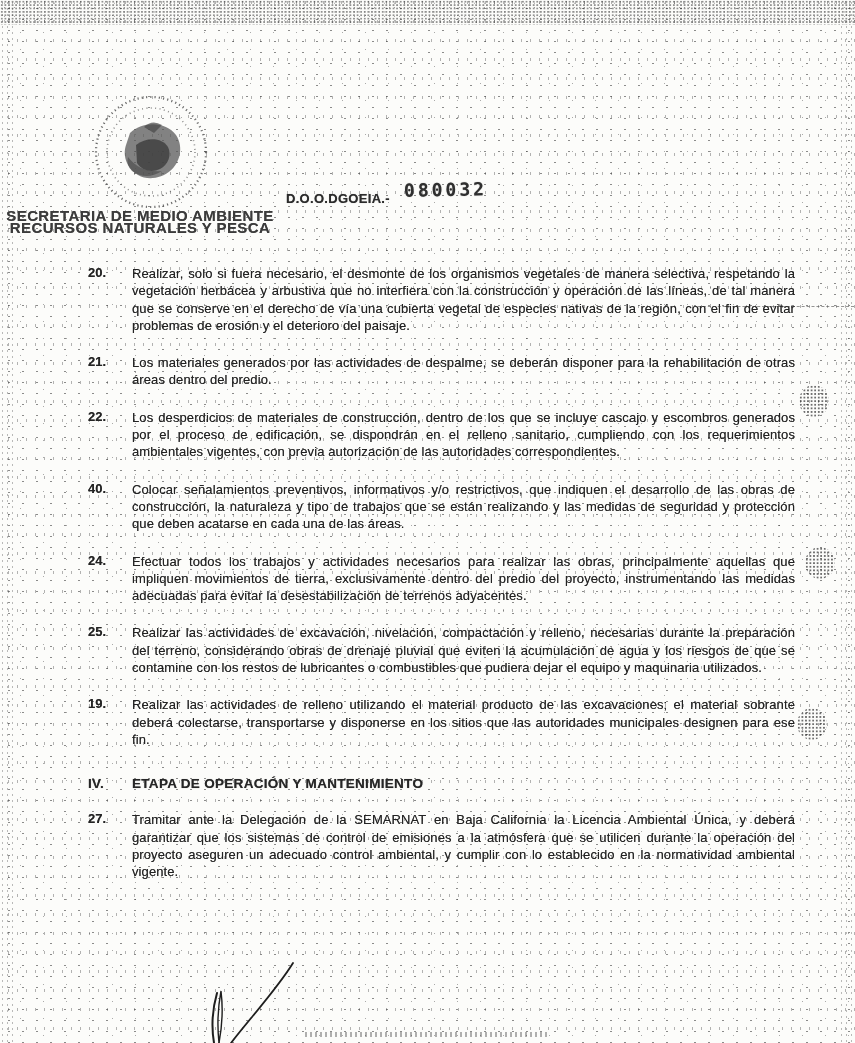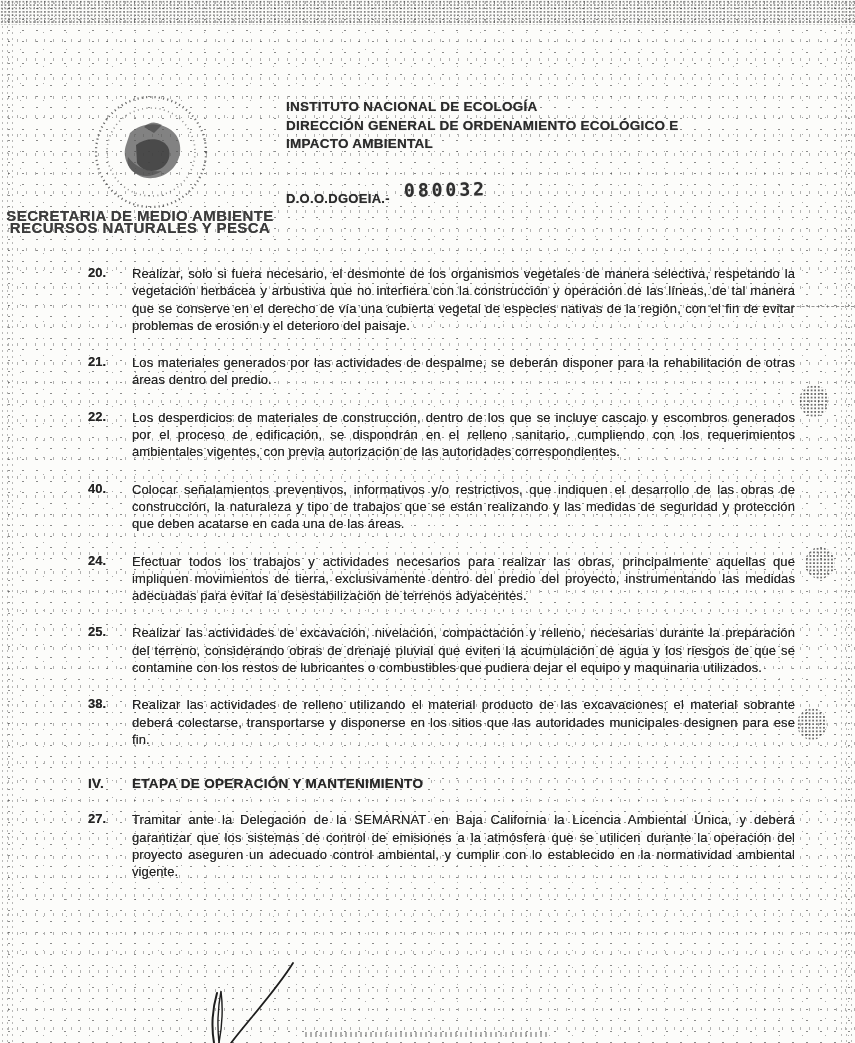--- a/index.html
+++ b/index.html
@@ -122,25 +122,20 @@
       <path d="M44,52 C54,44 70,44 76,54 C80,62 76,72 68,76 C60,80 50,78 45,70 Z" fill="#3c3c3c" opacity=".8"></path>
       <path d="M36,64 q12,16 34,14 q-16,10 -30,0 q-6,-6 -4,-14z" fill="#4e4e4e" opacity=".7"></path>
       <path d="M52,34 q8,-8 18,-2 l-8,8z" fill="#474747" opacity=".7"></path>
     </svg>
   </div>
   <div class="seal-caption">
     <div>SECRETARIA DE MEDIO AMBIENTE</div>
     <div>RECURSOS NATURALES Y PESCA</div>
   </div>
 
-  <div class="org-block">
-    <div>INSTITUTO NACIONAL DE ECOLOGÍA</div>
-    <div>DIRECCIÓN GENERAL DE ORDENAMIENTO ECOLÓGICO E</div>
-    <div>IMPACTO AMBIENTAL</div>
-  </div>
   <div class="ref-line">
     <span class="ref-label">D.O.O.DGOEIA.-</span>
     <span class="ref-number">080032</span>
   </div>
 
   <div class="body-flow">
 
     <div class="cond">
       <div class="num">20.</div>
       <div class="txt">Realizar, solo si fuera necesario, el desmonte de los organismos vegetales de manera selectiva, respetando la vegetación herbácea y arbustiva que no interfiera con la construcción y operación de las líneas, de tal manera que se conserve en el derecho de vía una cubierta vegetal de especies nativas de la región, con el fin de evitar problemas de erosión y el deterioro del paisaje.</div>
@@ -165,21 +160,21 @@
       <div class="num">24.</div>
       <div class="txt">Efectuar todos los trabajos y actividades necesarios para realizar las obras, principalmente aquellas que impliquen movimientos de tierra, exclusivamente dentro del predio del proyecto, instrumentando las medidas adecuadas para evitar la desestabilización de terrenos adyacentes.</div>
     </div>
 
     <div class="cond">
       <div class="num">25.</div>
       <div class="txt">Realizar las actividades de excavación, nivelación, compactación y relleno, necesarias durante la preparación del terreno, considerando obras de drenaje pluvial que eviten la acumulación de agua y los riesgos de que se contamine con los restos de lubricantes o combustibles que pudiera dejar el equipo y maquinaria utilizados.</div>
     </div>
 
     <div class="cond">
-      <div class="num">38.</div>
+      <div class="num">19.</div>
       <div class="txt">Realizar las actividades de relleno utilizando el material producto de las excavaciones; el material sobrante deberá colectarse, transportarse y disponerse en los sitios que las autoridades municipales designen para ese fin.</div>
     </div>
 
     <div class="section-head">
       <div class="num">IV.</div>
       <div>ETAPA DE OPERACIÓN Y MANTENIMIENTO</div>
     </div>
 
 
     <div class="cond">

